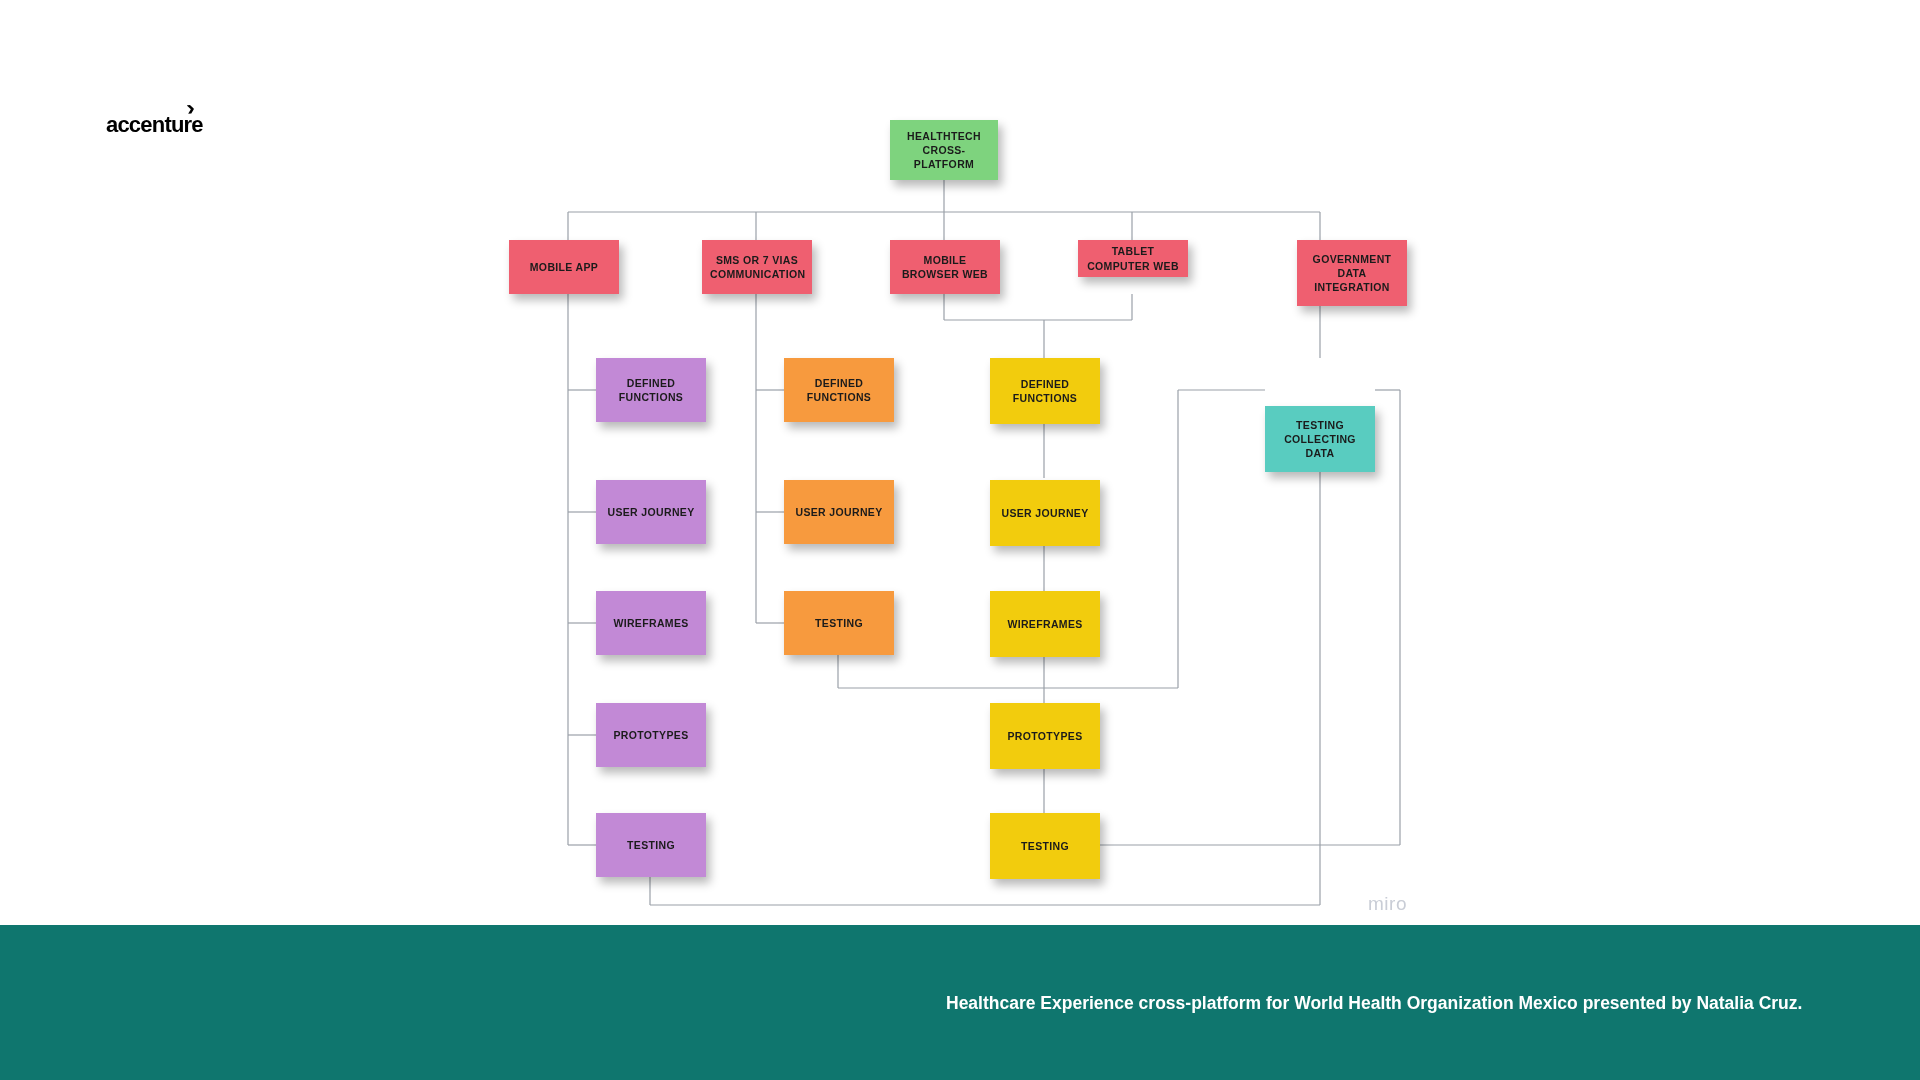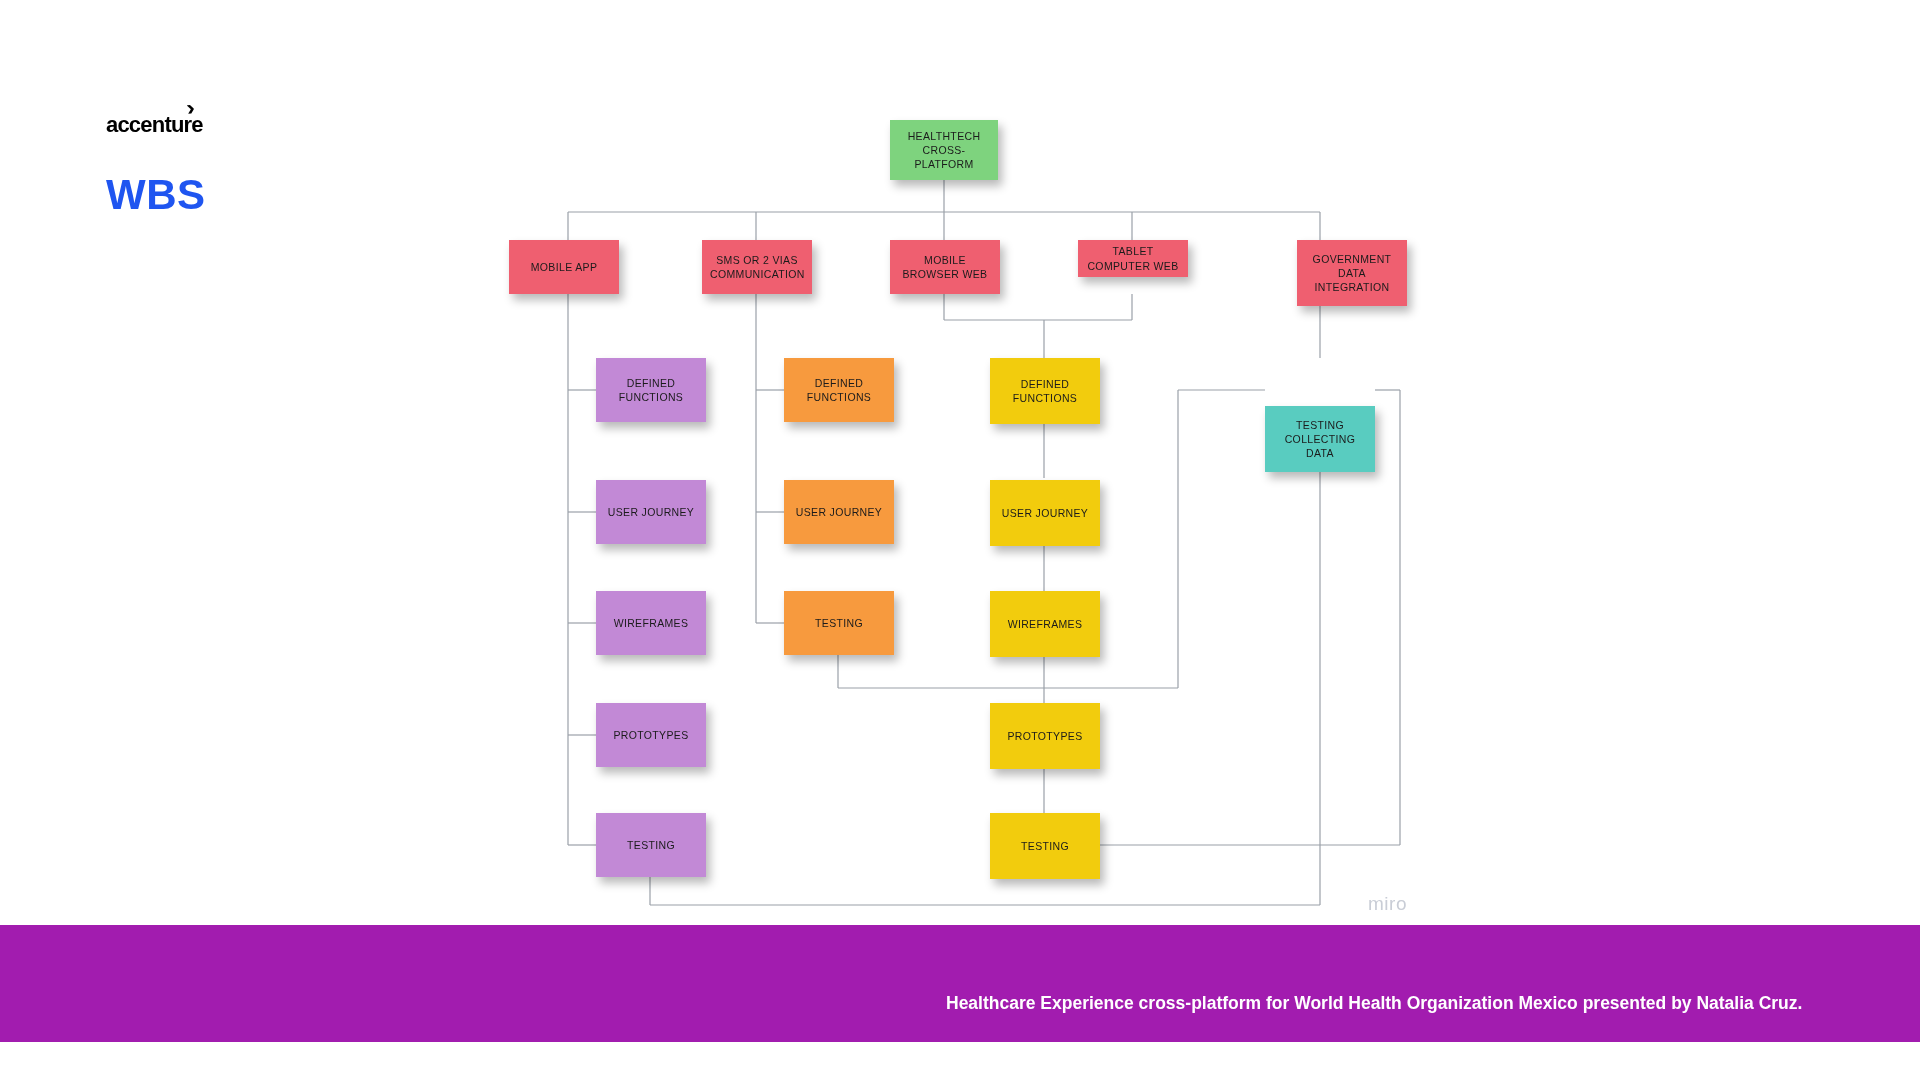--- a/index.html
+++ b/index.html
@@ -71,21 +71,21 @@
 
   
   .node {
     position: absolute;
     display: flex;
     align-items: center;
     justify-content: center;
     text-align: center;
     padding: 8px 8px;
     font-size: 10.5px;
-    font-weight: normal;
+    font-weight: bold;
     letter-spacing: 0.35px;
     line-height: 1.35;
     color: #1b1b1b;
     box-shadow: 4px 6px 9px rgba(0,0,0,0.28);
     user-select: none;
   }
   .node .lbl { display: block; width: 100%; }
 
   .c-green  { background: #7ed37e; }
   .c-red    { background: #ef5f70; }
@@ -104,22 +104,22 @@
     color: #c9cdd6;
     letter-spacing: 0.5px;
   }
 
   
   #footer {
     position: absolute;
     left: 0;
     top: 925px;
     width: 1920px;
-    height: 117px;
-    background: #a21caf;
+    height: 155px;
+    background: #0f766e;
   }
   #footer-text {
     position: absolute;
     left: 946px;
     top: 68px;
     font-size: 17.5px;
     font-weight: bold;
     color: #ffffff;
     white-space: nowrap;
   }
@@ -127,21 +127,20 @@
 </head>
 <body>
 
 <div id="stage">
 
   <div id="brand">
     <div id="logo-wrap">
       <span id="logo-arrow">›</span>
       <span id="logo-word">accenture</span>
     </div>
-    <div id="wbs-title">WBS</div>
   </div>
 
   <div id="canvas">
 
     <svg id="wires" viewBox="0 0 1920 925" preserveAspectRatio="none">
       <g stroke="#9aa0a8" stroke-width="1.2" fill="none">
 
         <path d="M944,180 L944,212"></path>
 
         <path d="M568,212 L1320,212"></path>
@@ -192,21 +191,21 @@
     </svg>
 
     <div class="node c-green" style="left:890px; top:120px; width:108px; height:60px;">
       <span class="lbl">HEALTHTECH CROSS-PLATFORM</span>
     </div>
 
     <div class="node c-red" style="left:498px; top:240px; width:110px; height:54px;margin-left:11px;">
       <span class="lbl">MOBILE APP</span>
     </div>
     <div class="node c-red" style="left:702px; top:240px; width:110px; height:54px;">
-      <span class="lbl">SMS OR 2 VIAS COMMUNICATION</span>
+      <span class="lbl">SMS OR 7 VIAS COMMUNICATION</span>
     </div>
     <div class="node c-red" style="left:890px; top:240px; width:110px; height:54px;">
       <span class="lbl">MOBILE BROWSER WEB</span>
     </div>
     <div class="node c-red" style="left:1078px; top:240px; width:110px; height:37px;">
       <span class="lbl">TABLET COMPUTER WEB</span>
     </div>
     <div class="node c-red" style="left:1265px; top:240px; width:110px; height:66px;margin-left:32px;">
       <span class="lbl">GOVERNMENT DATA INTEGRATION</span>
     </div>

